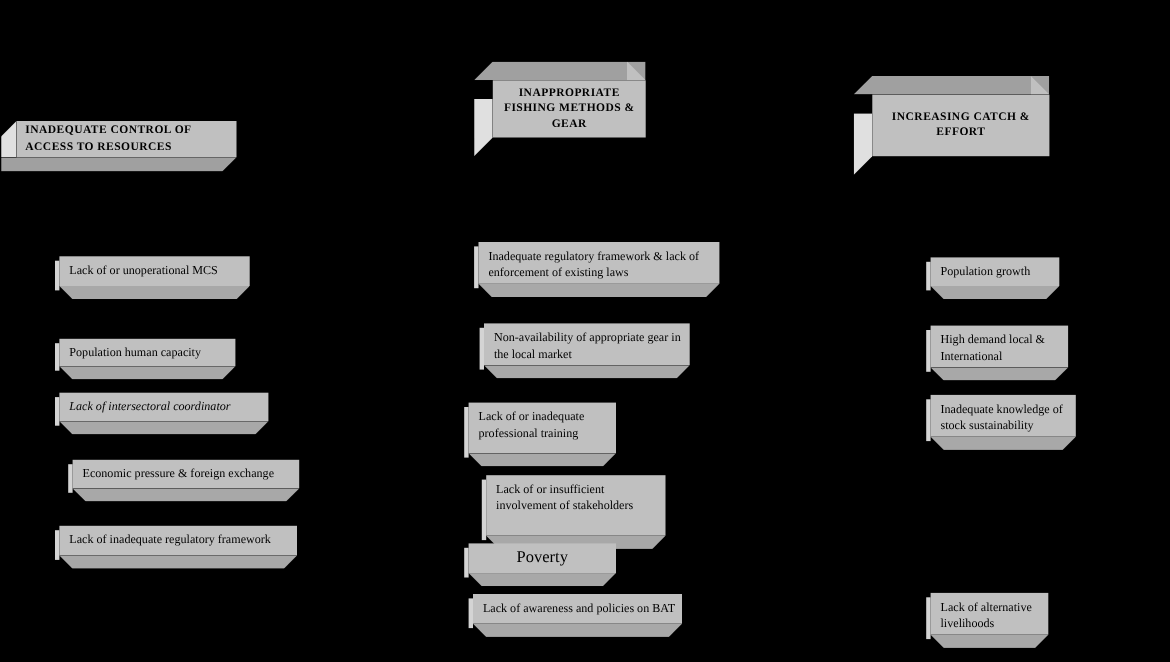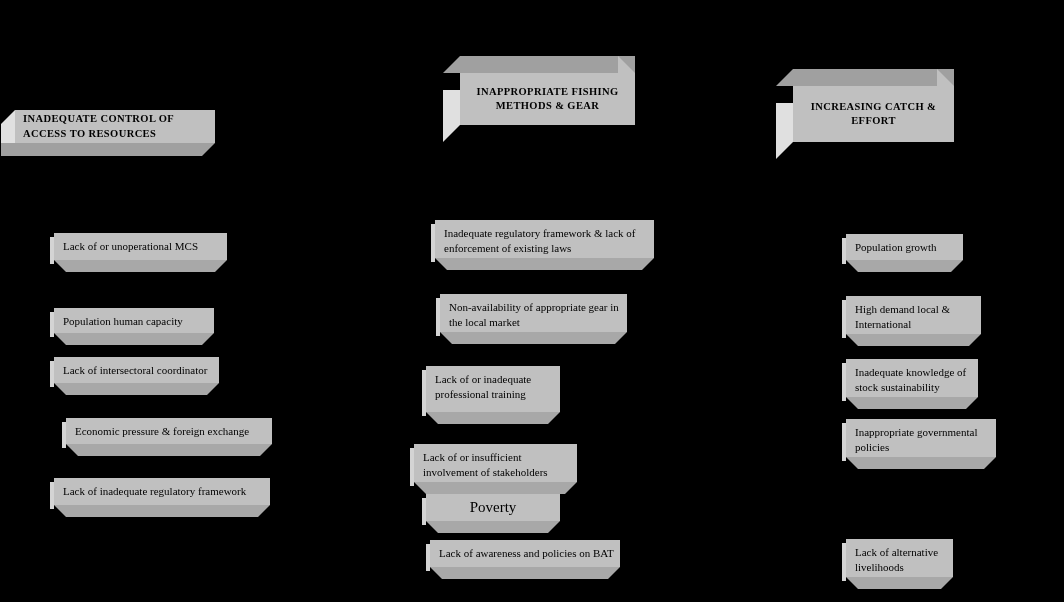--- a/index.html
+++ b/index.html
@@ -132,21 +132,21 @@
 <div id="canvas">
 
   <div class="hdr hdr-a" style="left:15px; top:110px; width:200px; height:33px;">
     <div class="side"></div>
     <div class="topface"></div>
     <div class="face">
       <span class="txt" style="text-align:left;width:100%;">INADEQUATE CONTROL OF ACCESS TO RESOURCES</span>
     </div>
   </div>
 
-  <div class="hdr hdr-b" style="left:460px; top:73px; width:175px; height:52px;">
+  <div class="hdr hdr-b" style="left:448px; top:73px; width:139px; height:52px;">
     <div class="side"></div>
     <div class="topface"></div>
     <div class="rightbev"></div>
     <div class="face">
       <span class="txt">INAPPROPRIATE FISHING METHODS &amp; GEAR</span>
     </div>
   </div>
 
   <div class="hdr hdr-b" style="left:793px; top:86px; width:161px; height:56px;">
     <div class="side"></div>
@@ -166,21 +166,21 @@
   </div>
 
   <div class="node" style="left:54px; top:308px; width:160px; height:25px;">
     <div class="lside"></div>
     <div class="shadow"></div>
     <div class="face">
       <span class="txt">Population human capacity</span>
     </div>
   </div>
 
-  <div class="node" style="left:54px; top:357px; width:165px; height:26px;">
+  <div class="node" style="left:54px; top:357px; width:190px; height:26px;font-style:italic;">
     <div class="lside"></div>
     <div class="shadow"></div>
     <div class="face">
       <span class="txt">Lack of intersectoral coordinator</span>
     </div>
   </div>
 
   <div class="node" style="left:66px; top:418px; width:206px; height:26px;">
     <div class="lside"></div>
     <div class="shadow"></div>
@@ -214,21 +214,21 @@
   </div>
 
   <div class="node" style="left:426px; top:366px; width:134px; height:46px;border-radius:18px;">
     <div class="lside"></div>
     <div class="shadow"></div>
     <div class="face">
       <span class="txt">Lack of or inadequate professional training</span>
     </div>
   </div>
 
-  <div class="node" style="left:414px; top:432px; width:163px; height:38px;margin-top:12px;">
+  <div class="node" style="left:442px; top:432px; width:163px; height:55px;">
     <div class="lside"></div>
     <div class="shadow"></div>
     <div class="face">
       <span class="txt">Lack of or insufficient involvement of stakeholders</span>
     </div>
   </div>
 
   <div class="node center" style="left:426px; top:494px; width:134px; height:27px;">
     <div class="lside"></div>
     <div class="shadow"></div>
@@ -246,43 +246,36 @@
   </div>
 
   <div class="node" style="left:846px; top:234px; width:117px; height:26px;">
     <div class="lside"></div>
     <div class="shadow"></div>
     <div class="face">
       <span class="txt">Population growth</span>
     </div>
   </div>
 
-  <div class="node" style="left:846px; top:296px; width:135px; height:38px;">
+  <div class="node" style="left:846px; top:296px; width:125px; height:38px;">
     <div class="lside"></div>
     <div class="shadow"></div>
     <div class="face">
       <span class="txt">High demand local &amp; International</span>
     </div>
   </div>
 
   <div class="node" style="left:846px; top:359px; width:132px; height:38px;">
     <div class="lside"></div>
     <div class="shadow"></div>
     <div class="face">
       <span class="txt">Inadequate knowledge of stock sustainability</span>
     </div>
   </div>
 
-  <div class="node" style="left:846px; top:419px; width:150px; height:38px;">
-    <div class="lside"></div>
-    <div class="shadow"></div>
-    <div class="face">
-      <span class="txt">Inappropriate governmental policies</span>
-    </div>
-  </div>
 
 
   <div class="node" style="left:846px; top:539px; width:107px; height:38px;">
     <div class="lside"></div>
     <div class="shadow"></div>
     <div class="face">
       <span class="txt">Lack of alternative livelihoods</span>
     </div>
   </div>
 

